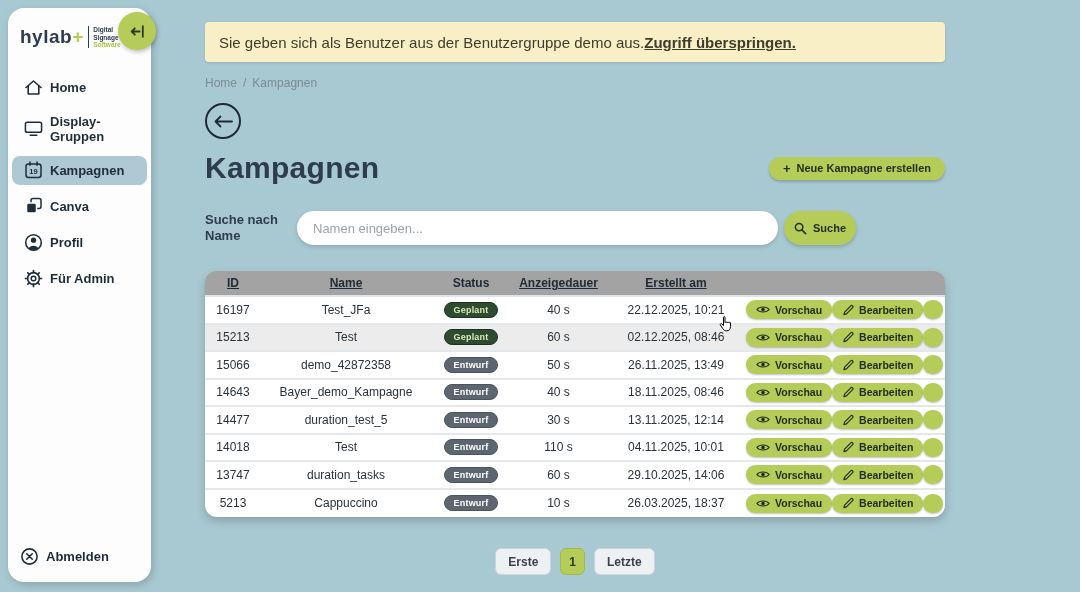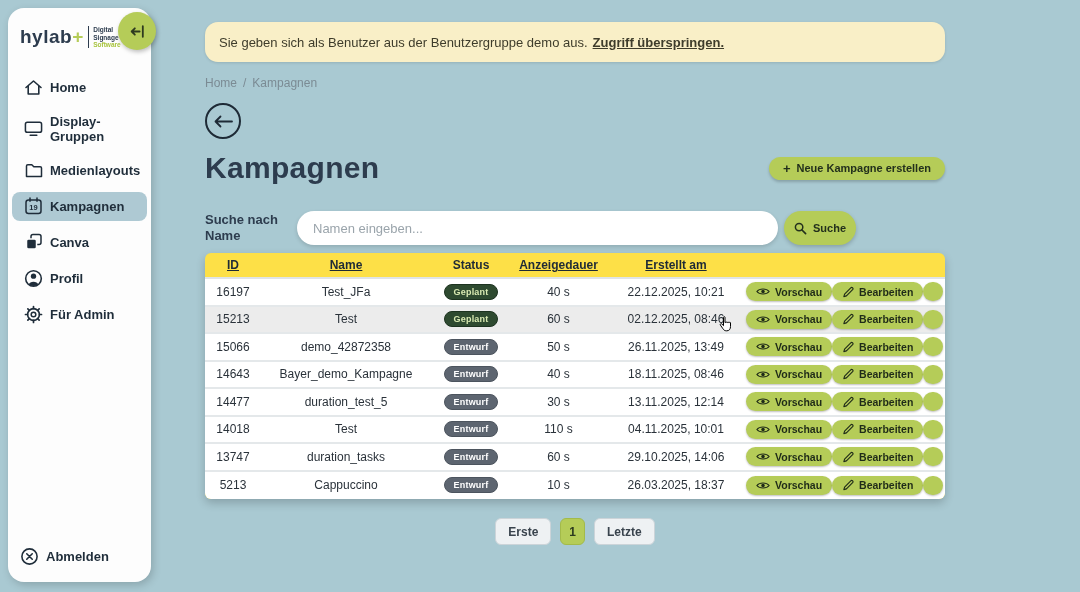--- a/index.html
+++ b/index.html
@@ -38,25 +38,25 @@
   .nav-icon { width:19px; height:19px; flex:0 0 19px; display:flex; align-items:center; justify-content:center; }
   .nav-label { font-size:13px; font-weight:600; color:#1f2d3a; line-height:15px; }
   .logout {
     position:absolute; left:12px; bottom:16px;
     display:flex; align-items:center; gap:7px; cursor:pointer;
   }
   .logout .nav-label { font-size:13px; }
   
   .main { position:absolute; left:205px; top:0; width:740px; }
   .banner {
-    margin-top:22px; height:40px; background:#f9efc7; border-radius:13px;
+    margin-top:22px; height:40px; background:#f9efc7; border-radius:4px;
     display:flex; align-items:center; padding:0 14px;
-    font-size:13px; color:#3e3c2b; box-shadow:0 1px 3px rgba(0,0,0,.12);
-  }
-  .banner a { color:#3e3c2b; font-weight:700; text-decoration:underline; cursor:pointer; margin-left:5px; }
+    font-size:15px; color:#3e3c2b; box-shadow:0 1px 3px rgba(0,0,0,.12);
+  }
+  .banner a { color:#3e3c2b; font-weight:700; text-decoration:underline; cursor:pointer; }
   .breadcrumb { margin-top:14px; font-size:12px; color:#7b8b94; display:flex; gap:6px; }
   .breadcrumb .crumb { cursor:pointer; }
   .back-btn {
     margin-top:13px; width:36px; height:36px; border-radius:50%;
     border:2px solid #1e2a36; background:transparent; cursor:pointer;
     display:flex; align-items:center; justify-content:center;
   }
   .title-row { margin-top:8px; display:flex; align-items:center; justify-content:space-between; height:42px; }
   .page-title { font-size:30px; font-weight:700; color:#2d3c4e; letter-spacing:.3px; }
   .create-btn {
@@ -77,21 +77,21 @@
   .pill-btn {
     height:34px; border:none; border-radius:17px; background:#b5cc58;
     font-family:inherit; font-size:11px; font-weight:700; color:#23301c;
     display:flex; align-items:center; gap:6px; cursor:pointer; justify-content:center;
     box-shadow:0 2px 4px rgba(0,0,0,.2);
   }
   .btn-suche { width:72px; margin-left:6px; }
   .btn-loeschen { width:84px; margin-left:5px; }
   
   .table {
-    margin-top:8px; background:#fde047; border-radius:6px;
+    margin-top:26px; background:#a3a3a3; border-radius:12px;
     box-shadow:0 4px 10px rgba(0,0,0,.2); overflow:hidden;
   }
   .thead-row, .tr {
     display:grid;
     grid-template-columns:56px 170px 80px 95px 140px 1fr;
     align-items:center;
   }
   .thead-row { height:26px; border-bottom:2px solid #dfe4e7; font-size:12px; font-weight:700; color:#1e2a36; }
   .th { text-align:center; }
   .th.sortable { text-decoration:underline; cursor:pointer; }
@@ -106,21 +106,21 @@
   .badge-geplant { background:#2e4a30; color:#d9eab2; border:1px solid #1d3320; }
   .badge-entwurf { background:#5d6570; color:#ffffff; border:1px solid #4c545e; }
   .td-actions { display:flex; justify-content:flex-end; padding-right:10px; }
   .action-btn {
     height:19px; border:none; border-radius:10px; background:#b5cc58;
     font-family:inherit; font-size:10.5px; font-weight:600; color:#1f2b18;
     padding:0 10px; display:flex; align-items:center; gap:5px; cursor:pointer;
     box-shadow:0 1px 2px rgba(0,0,0,.25);
   }
   
-  .pagination { margin-top:19px; display:flex; justify-content:center; gap:9px; }
+  .pagination { margin-top:31px; display:flex; justify-content:center; gap:9px; }
   .page-btn {
     height:27px; border:1px solid #ccd4d9; border-radius:6px; background:#eef1f3;
     font-family:inherit; font-size:12px; font-weight:600; color:#39434d;
     padding:0 12px; cursor:pointer;
   }
   .page-btn.active { background:#b5cc58; border-color:#a3ba4a; color:#2c3a1f; padding:0 8px; }
   
   .cursor { position:absolute; left:716px; top:313px; width:20px; height:22px; pointer-events:none; z-index:50; }
   svg { display:block; }
 </style>
@@ -149,28 +149,20 @@
     </div>
     <div class="nav-item">
       <span class="nav-icon">
         <svg width="19" height="17" viewBox="0 0 20 17">
             <rect x="1.5" y="2" width="17" height="10.5" rx="2" fill="none" stroke="#1f2d3a" stroke-width="1.6"></rect>
             <path d="M6.5 15.5 H13.5" stroke="#1f2d3a" stroke-width="1.6" stroke-linecap="round"></path>
           </svg>
       </span>
       <span class="nav-label">Display-Gruppen</span>
     </div>
-    <div class="nav-item">
-      <span class="nav-icon">
-        <svg width="18" height="15" viewBox="0 0 18 15">
-            <path d="M1.5 13.5 V3 C1.5 2.2 2 1.7 2.8 1.7 H6.8 L8.8 3.8 H15.2 C16 3.8 16.5 4.3 16.5 5.1 V13.5 Z" fill="none" stroke="#1f2d3a" stroke-width="1.5" stroke-linejoin="round"></path>
-          </svg>
-      </span>
-      <span class="nav-label">Medienlayouts</span>
-    </div>
     <div class="nav-item active">
       <span class="nav-icon">
         <svg width="19" height="18" viewBox="0 0 18 18">
             <rect x="1.5" y="3" width="15" height="13.5" rx="2.5" fill="none" stroke="#1f2d3a" stroke-width="1.5"></rect>
             <path d="M5.5 1 V4.2 M12.5 1 V4.2" stroke="#1f2d3a" stroke-width="1.5" stroke-linecap="round"></path>
             <text x="9" y="13" text-anchor="middle" font-size="7.5" font-weight="bold" fill="#1f2d3a" font-family="Liberation Sans, sans-serif">19</text>
           </svg>
       </span>
       <span class="nav-label">Kampagnen</span>
     </div>

